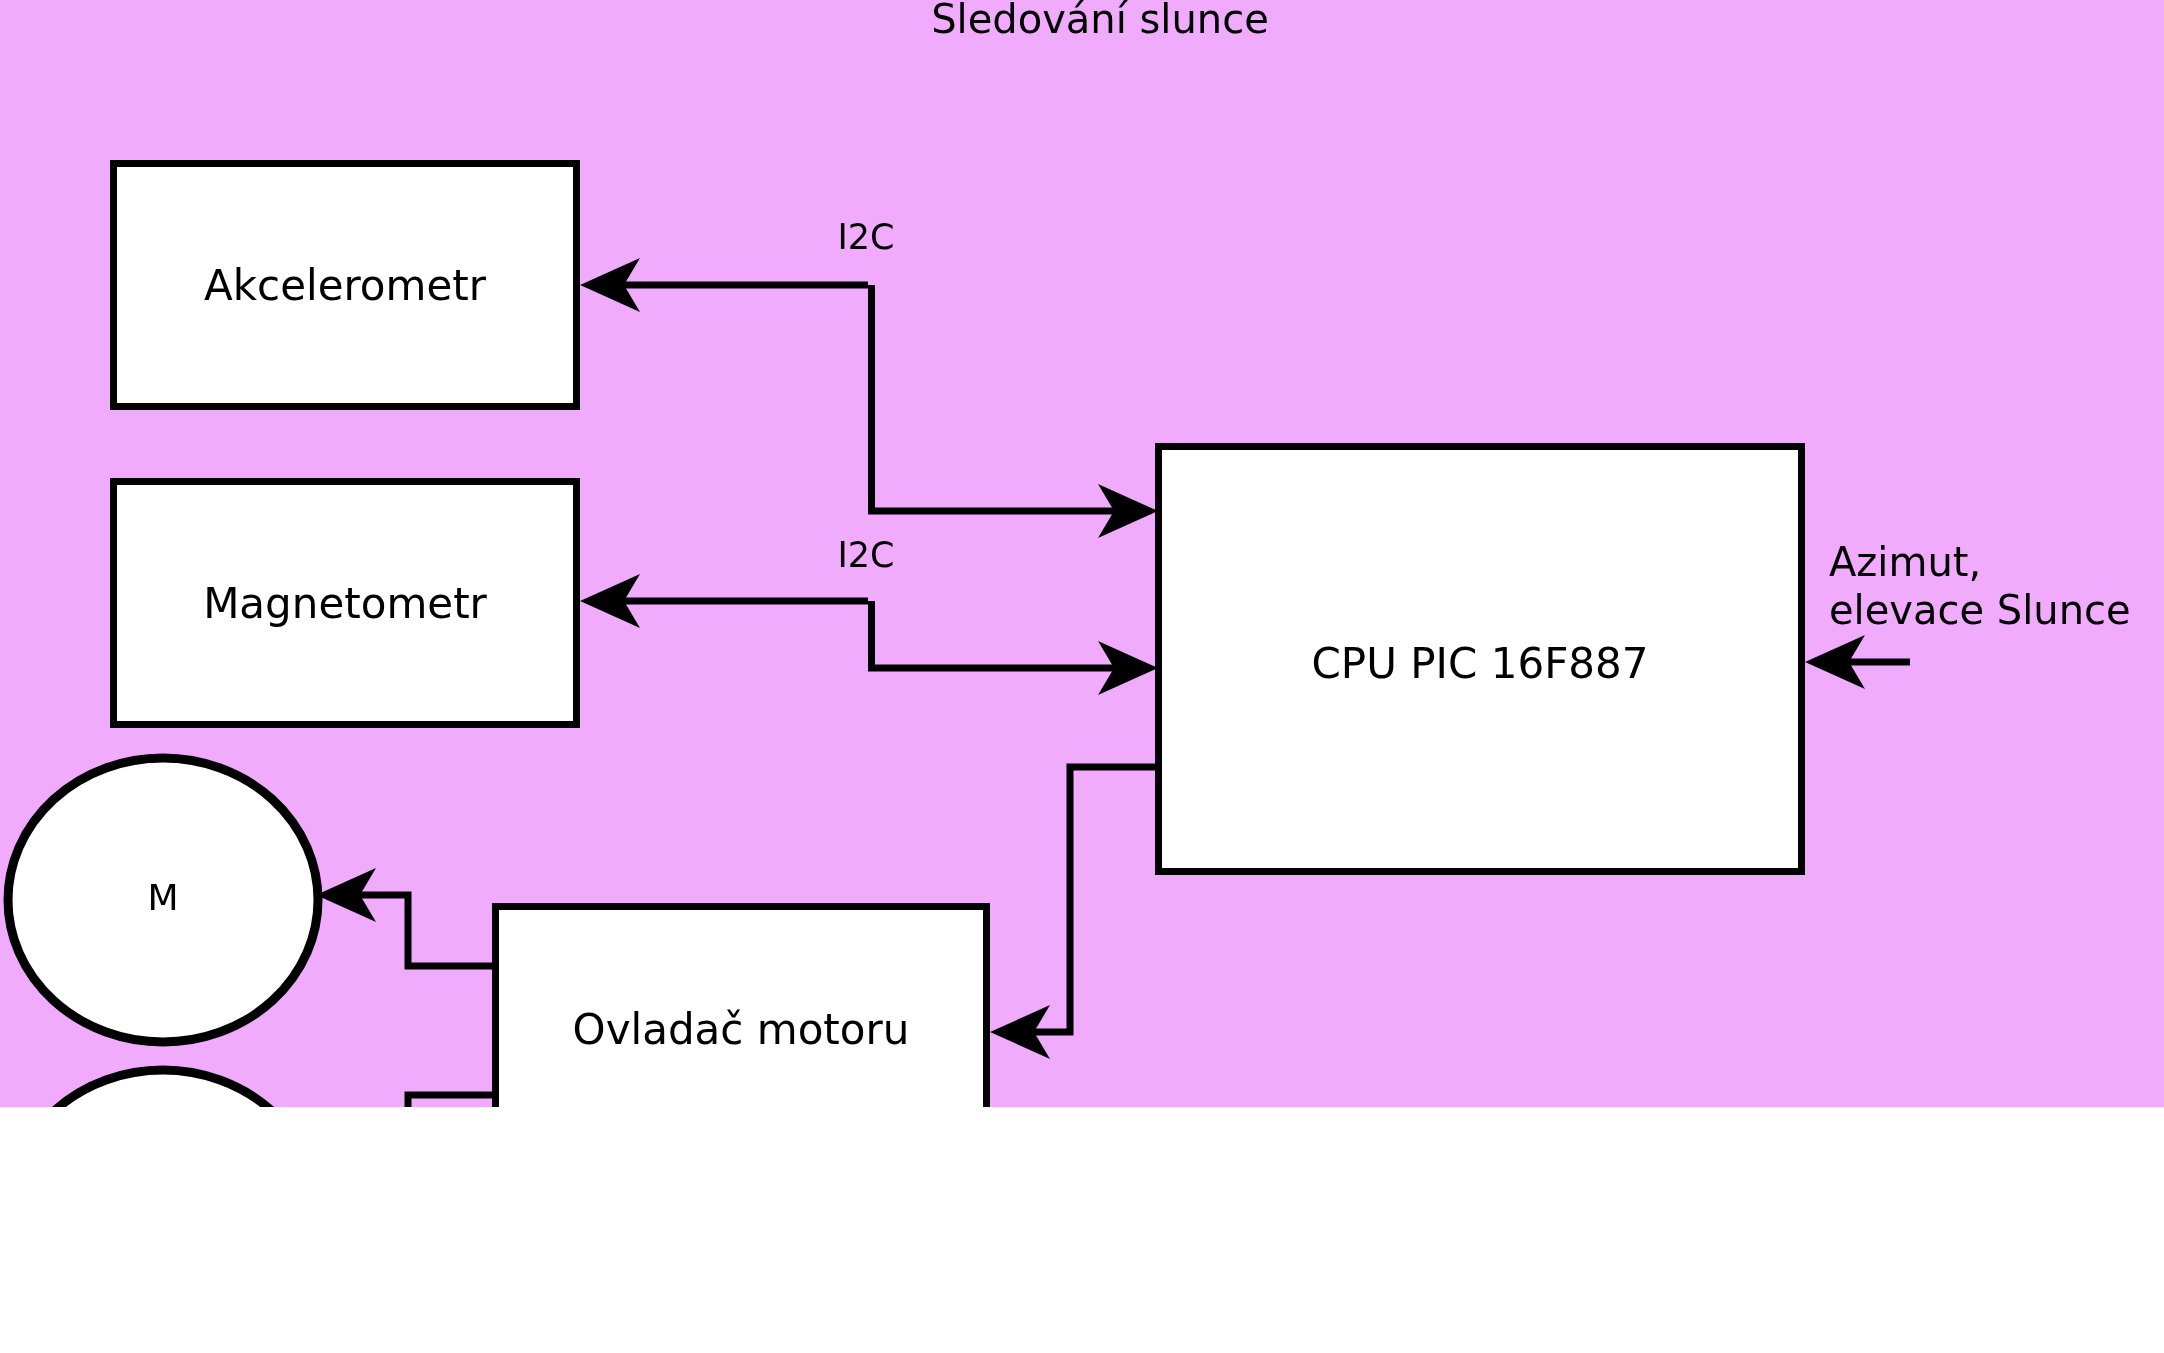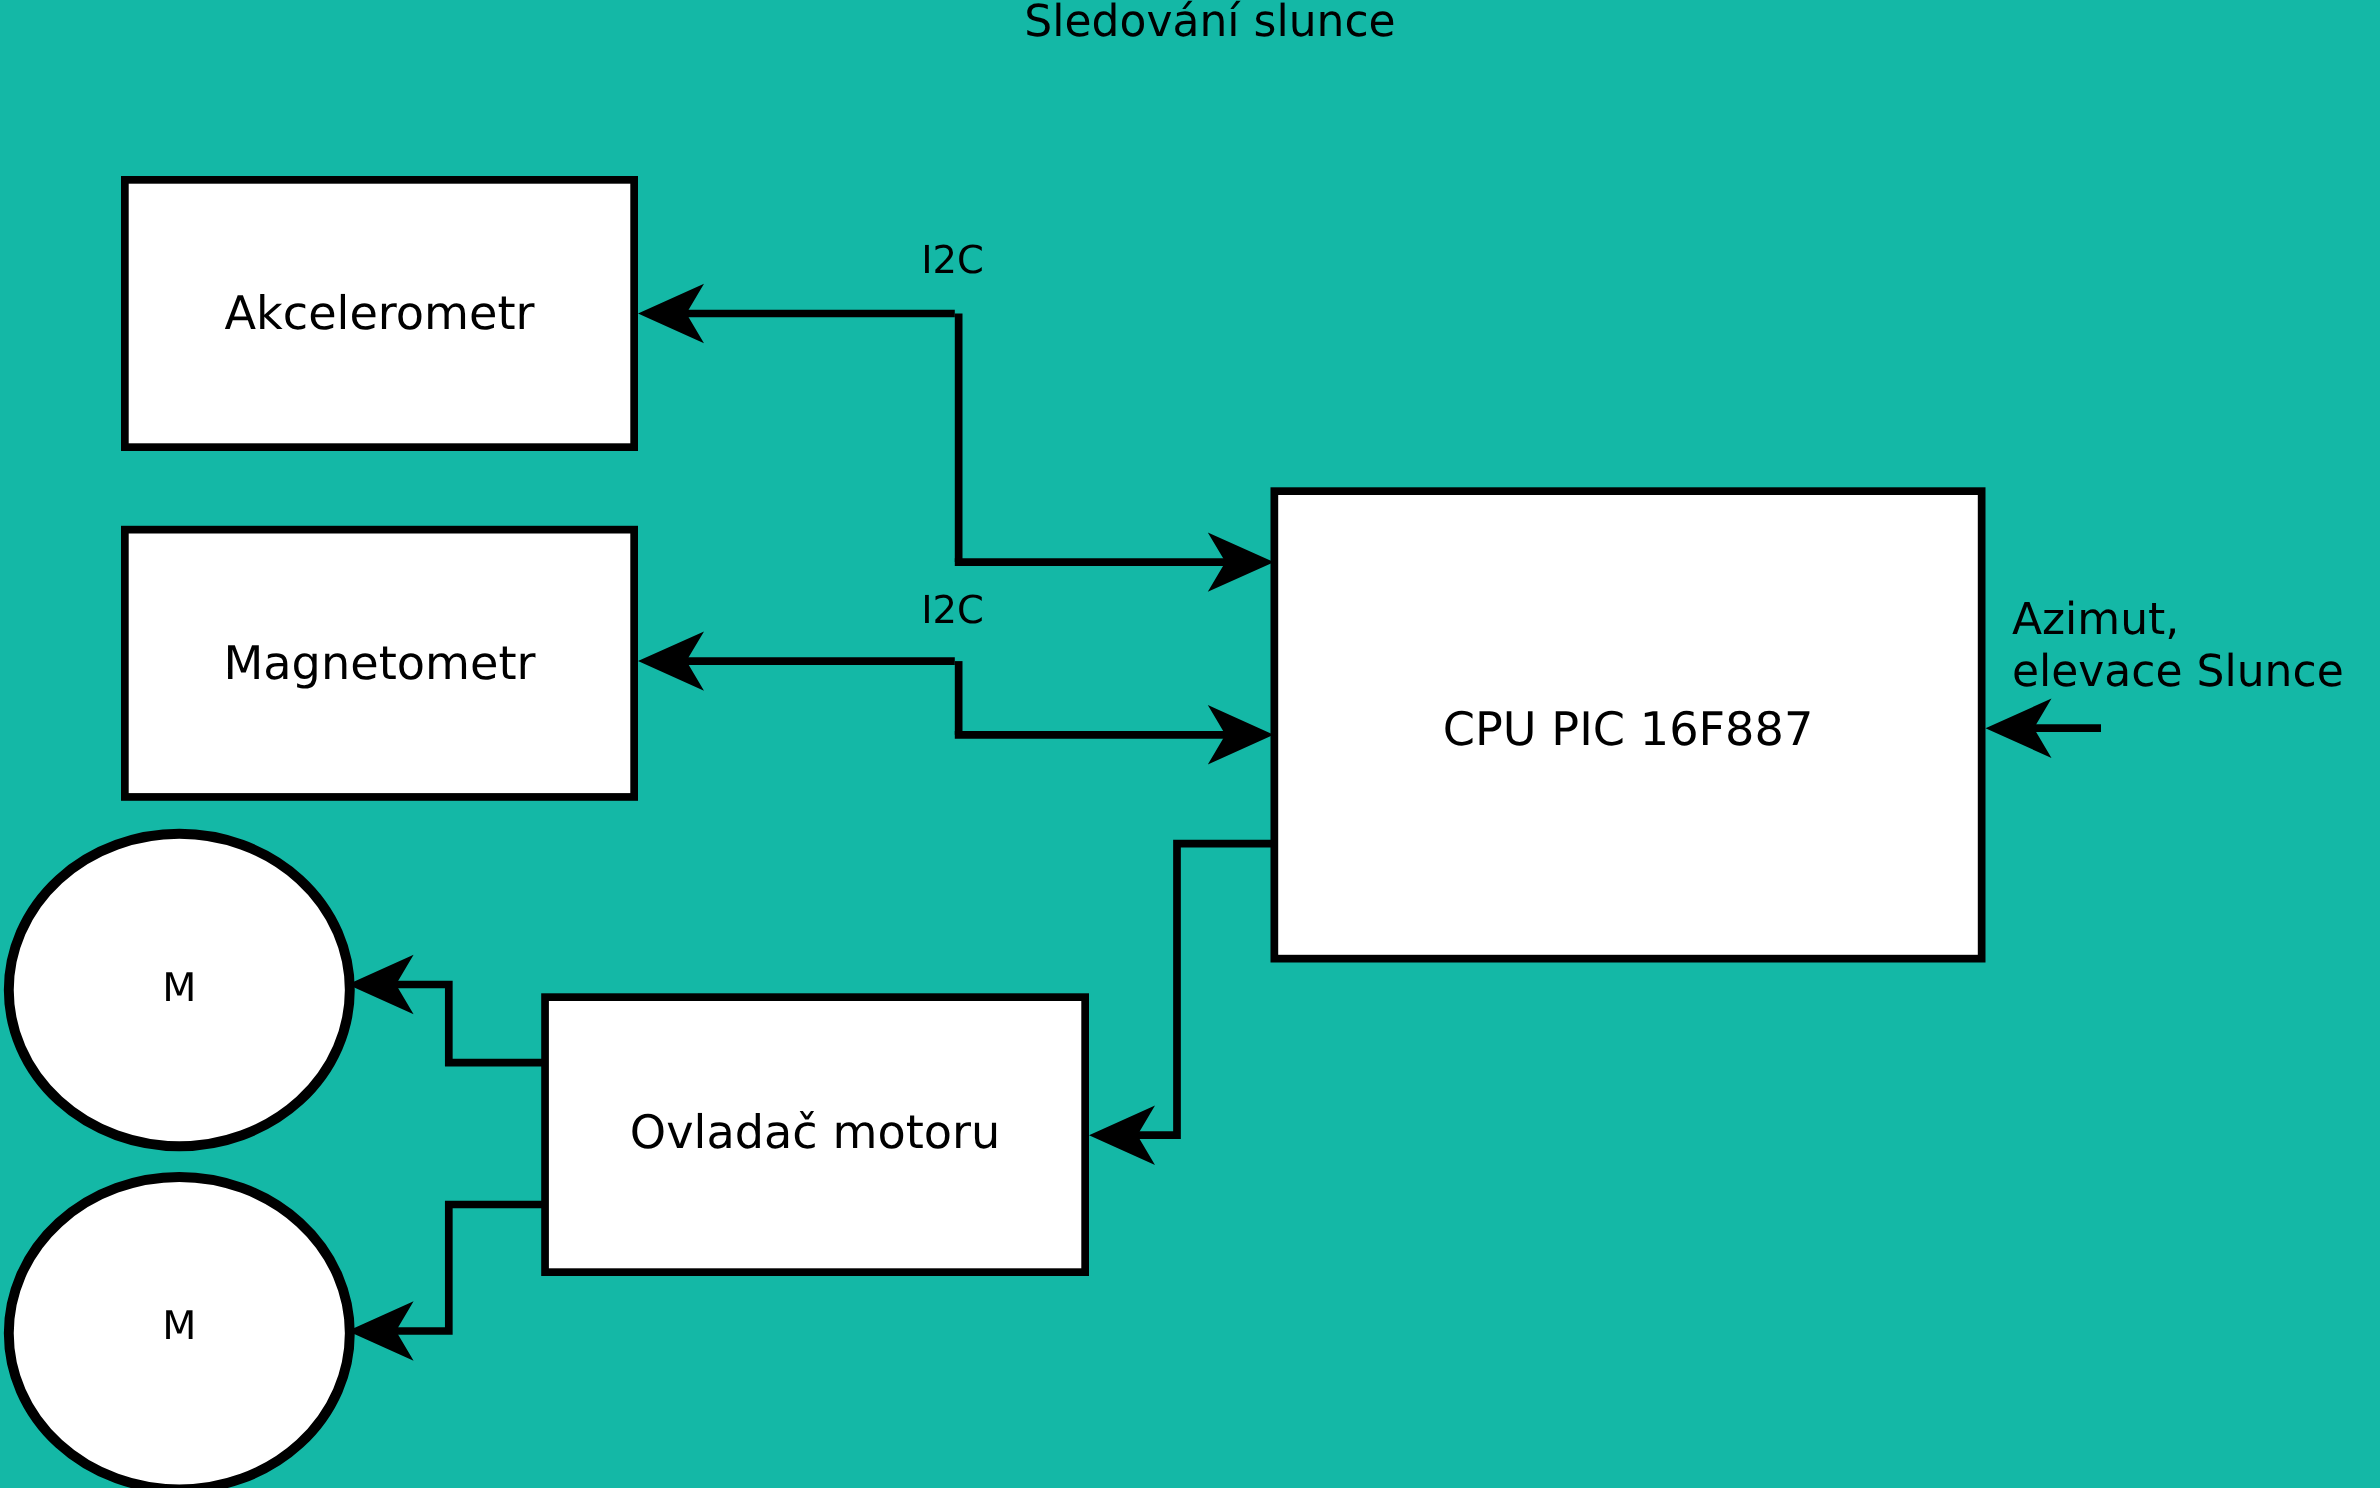--- a/index.html
+++ b/index.html
@@ -8,22 +8,22 @@
     padding: 0;
     background: #ffffff;
   }
   body {
     font-family: "DejaVu Sans", "Liberation Sans", sans-serif;
     color: #000000;
   }
   #canvas {
     position: relative;
     width: 2164px;
-    height: 1353px;
-    background: #14b8a6;
+    height: 1107px;
+    background: #f0abfc;
     overflow: hidden;
   }
   #diagram-svg {
     position: absolute;
     top: 0;
     left: 0;
     width: 2164px;
     height: 1353px;
   }
   .node-box {

